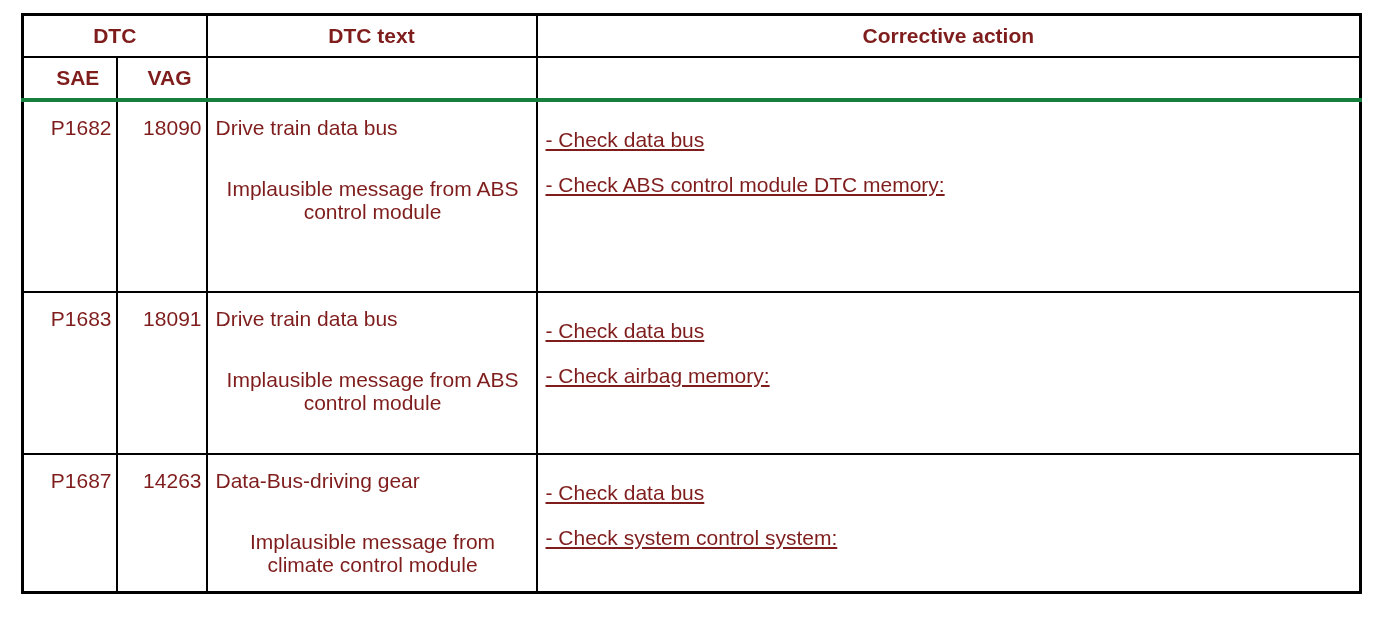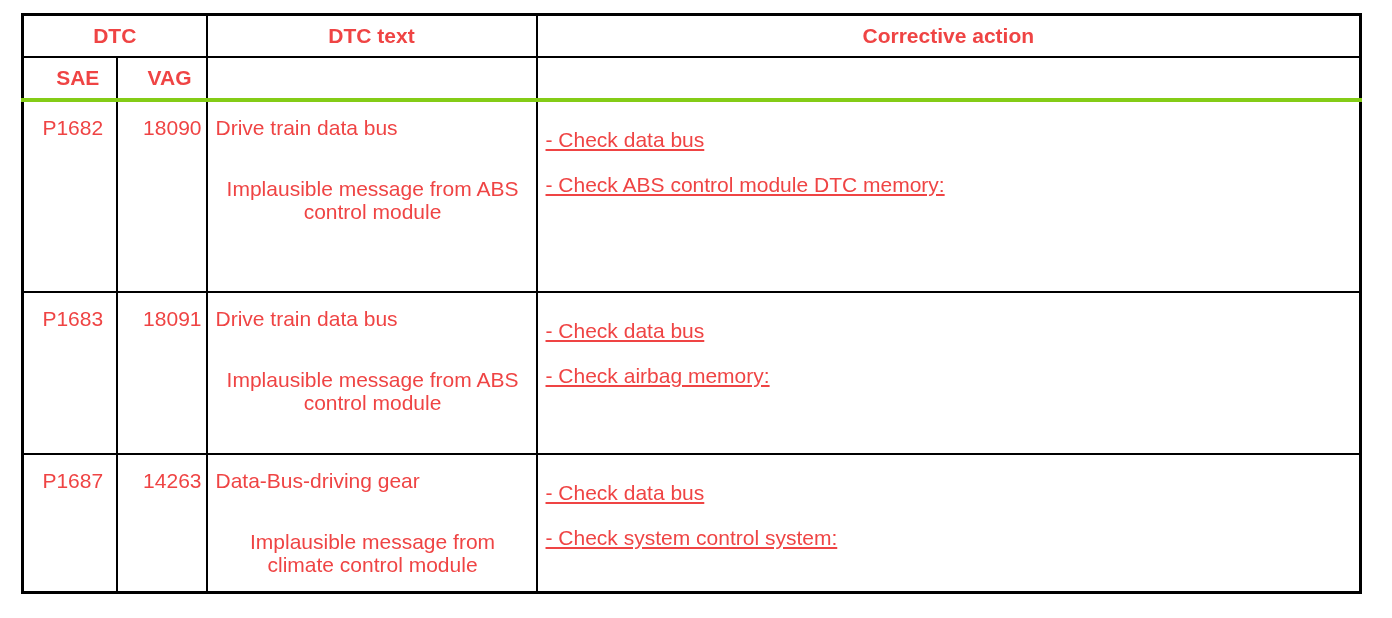--- a/index.html
+++ b/index.html
@@ -6,21 +6,21 @@
     margin: 0;
     padding: 0;
     background: #ffffff;
   }
   .page {
     position: relative;
     width: 1392px;
     height: 618px;
     background: #ffffff;
     font-family: "Liberation Sans", "DejaVu Sans", sans-serif;
-    color: #ef4444;
+    color: #7f1d1d;
   }
   table.dtc-table {
     position: absolute;
     left: 21px;
     top: 13px;
     width: 1338px;
     border-collapse: collapse;
     table-layout: fixed;
     border: 3px solid #000000;
     background: #ffffff;
@@ -38,29 +38,29 @@
     padding: 0;
     overflow: hidden;
   }
   thead th {
     font-weight: bold;
     text-align: center;
     vertical-align: middle;
   }
   tr.header-top { height: 42px; }
   tr.header-sub { height: 43px; }
-  tr.header-sub th { border-bottom: 4px solid #84cc16; padding-left: 16px; }
+  tr.header-sub th { border-bottom: 4px solid #15803d; padding-left: 16px; }
 
   tr.row-1 { height: 192px; }
   tr.row-2 { height: 162px; }
   tr.row-3 { height: 139px; }
 
   td.cell-sae {
     padding: 14px 4px 4px 10px;
-    text-align: center;
+    text-align: right;
   }
   td.cell-vag {
     padding: 14px 4px 4px 13px;
     text-align: right;
   }
   td.cell-dtctext {
     padding: 14px 6px 4px 8px;
   }
   td.cell-dtctext p {
     margin: 0;

